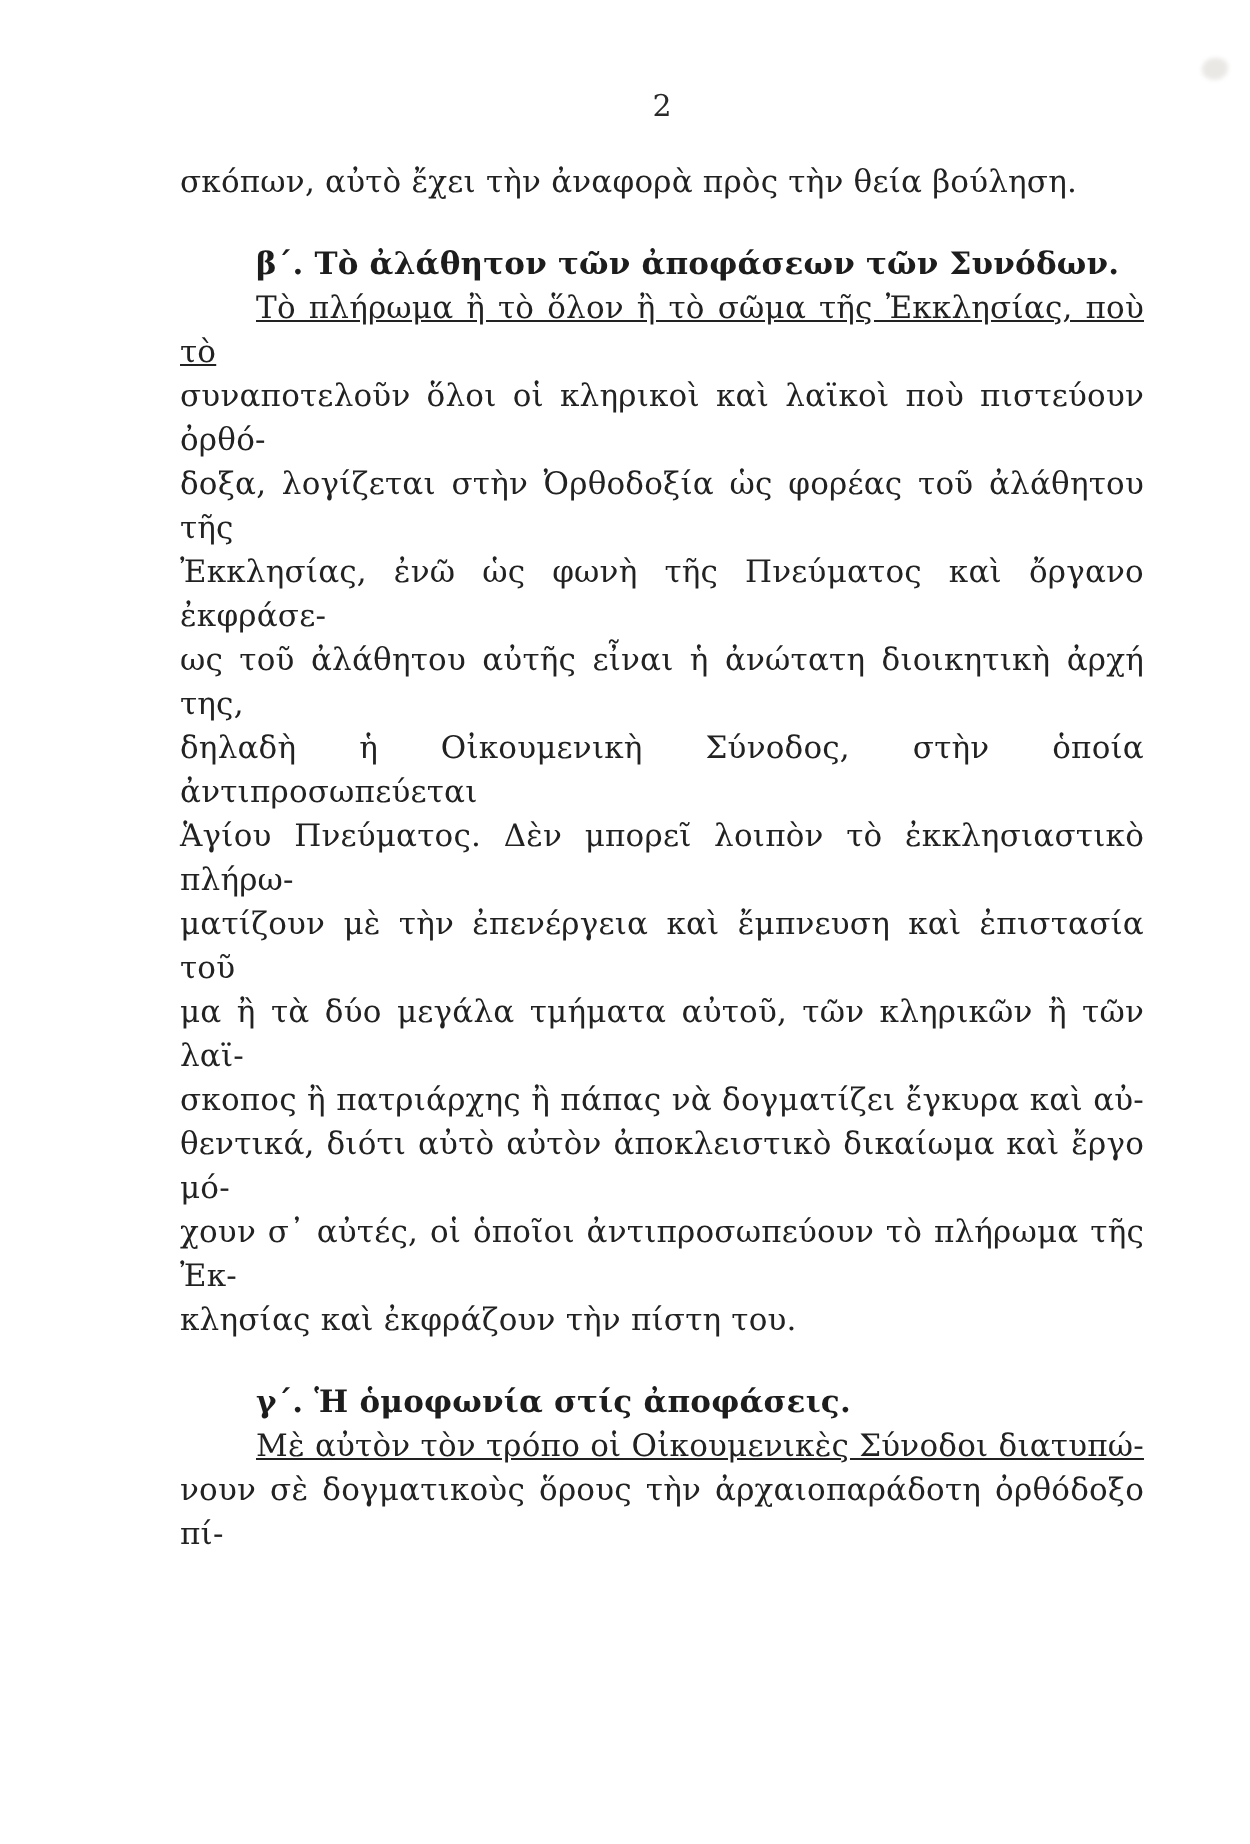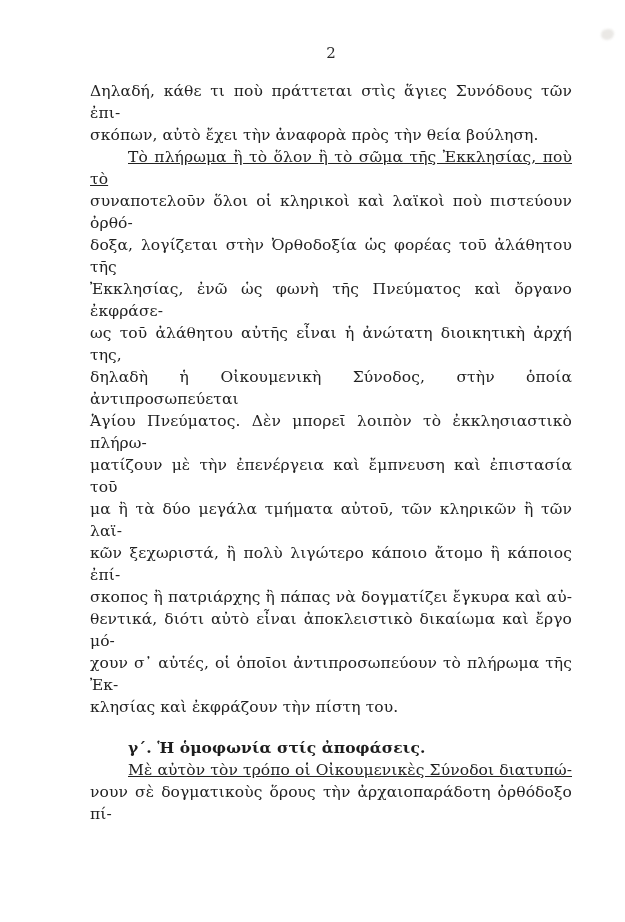--- a/index.html
+++ b/index.html
@@ -65,36 +65,35 @@
   }
 </style>
 </head>
 <body>
 
 <div class="page">
   <div class="scan-artifact"></div>
   <div class="page-number">2</div>
   <div class="page-body">
       <div class="paragraph">
-        <div class="line">Δηλαδή, κάθε τι ποὺ πράττεται στὶς ἅγιες Συνόδους τῶν ἐπι-</div>
         <div class="line last">σκόπων, αὐτὸ ἔχει τὴν ἀναφορὰ πρὸς τὴν θεία βούληση.</div>
       </div>
+      <div class="heading">β΄. Τὸ ἀλάθητον τῶν ἀποφάσεων τῶν Συνόδων.</div>
       <div class="paragraph">
         <div class="line first">Τὸ πλήρωμα ἢ τὸ ὅλον ἢ τὸ σῶμα τῆς Ἐκκλησίας, ποὺ τὸ</div>
         <div class="line">συναποτελοῦν ὅλοι οἱ κληρικοὶ καὶ λαϊκοὶ ποὺ πιστεύουν ὀρθό-</div>
         <div class="line">δοξα, λογίζεται στὴν Ὀρθοδοξία ὡς φορέας τοῦ ἀλάθητου τῆς</div>
         <div class="line">Ἐκκλησίας, ἐνῶ ὡς φωνὴ τῆς Πνεύματος καὶ ὄργανο ἐκφράσε-</div>
         <div class="line">ως τοῦ ἀλάθητου αὐτῆς εἶναι ἡ ἀνώτατη διοικητικὴ ἀρχή της,</div>
         <div class="line">δηλαδὴ ἡ Οἰκουμενικὴ Σύνοδος, στὴν ὁποία ἀντιπροσωπεύεται</div>
         <div class="line">Ἁγίου Πνεύματος. Δὲν μπορεῖ λοιπὸν τὸ ἐκκλησιαστικὸ πλήρω-</div>
         <div class="line">ματίζουν μὲ τὴν ἐπενέργεια καὶ ἔμπνευση καὶ ἐπιστασία τοῦ</div>
         <div class="line">μα ἢ τὰ δύο μεγάλα τμήματα αὐτοῦ, τῶν κληρικῶν ἢ τῶν λαϊ-</div>
-        <div class="line">κῶν ξεχωριστά, ἢ πολὺ λιγώτερο κάποιο ἄτομο ἢ κάποιος ἐπί-</div>
         <div class="line">σκοπος ἢ πατριάρχης ἢ πάπας νὰ δογματίζει ἔγκυρα καὶ αὐ-</div>
-        <div class="line">θεντικά, διότι αὐτὸ εἶναι ἀποκλειστικὸ δικαίωμα καὶ ἔργο μό-</div>
+        <div class="line">θεντικά, διότι αὐτὸ αὐτὸν ἀποκλειστικὸ δικαίωμα καὶ ἔργο μό-</div>
         <div class="line">χουν σ᾽ αὐτές, οἱ ὁποῖοι ἀντιπροσωπεύουν τὸ πλήρωμα τῆς Ἐκ-</div>
         <div class="line last">κλησίας καὶ ἐκφράζουν τὴν πίστη του.</div>
       </div>
       <div class="heading">γ΄. Ἡ ὁμοφωνία στίς ἀποφάσεις.</div>
       <div class="paragraph">
         <div class="line first">Μὲ αὐτὸν τὸν τρόπο οἱ Οἰκουμενικὲς Σύνοδοι διατυπώ-</div>
         <div class="line">νουν σὲ δογματικοὺς ὅρους τὴν ἀρχαιοπαράδοτη ὀρθόδοξο πί-</div>
       </div>
     </div>
 </div>

